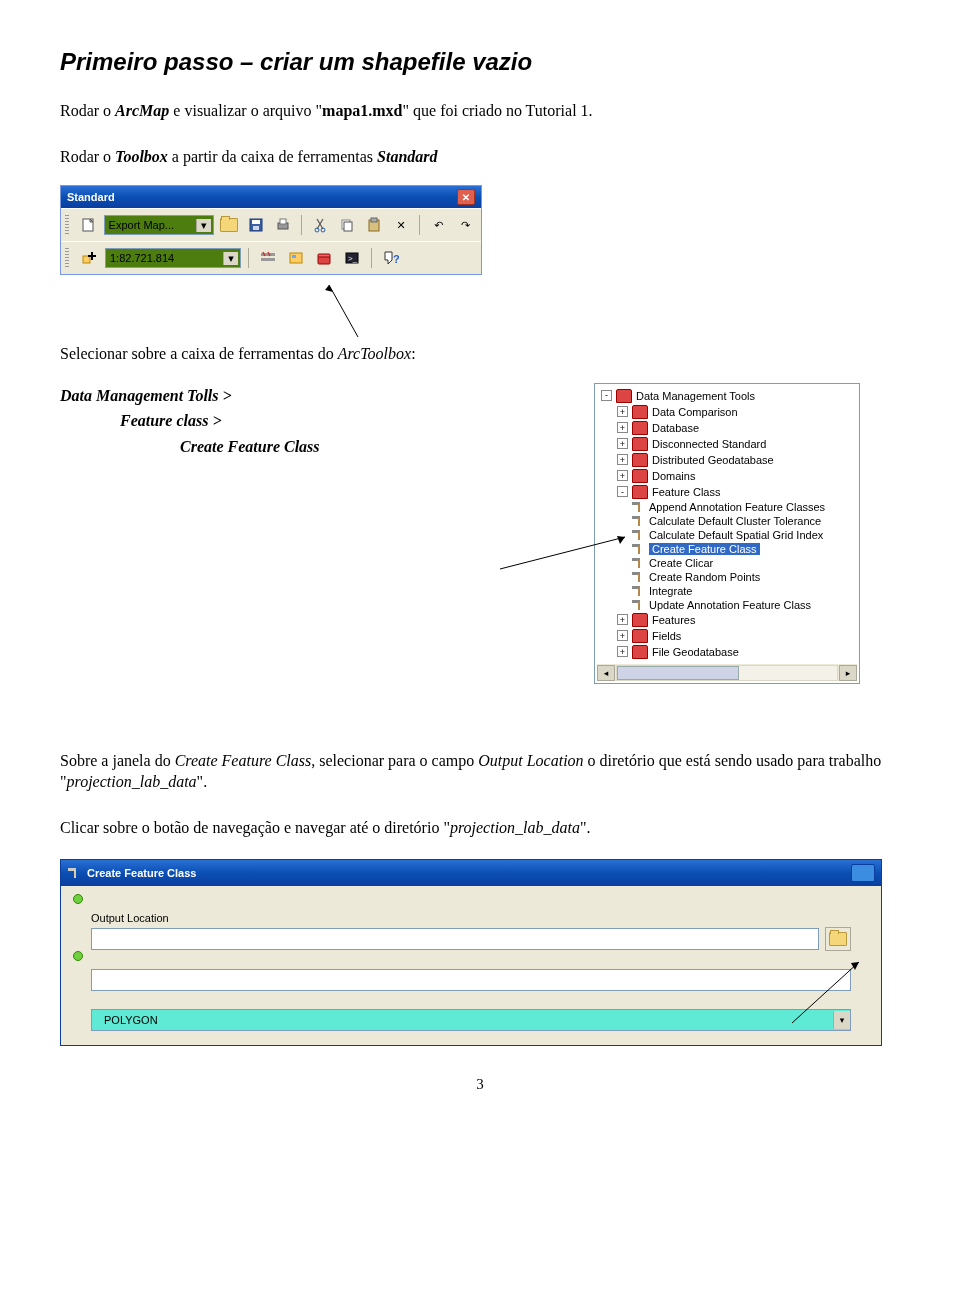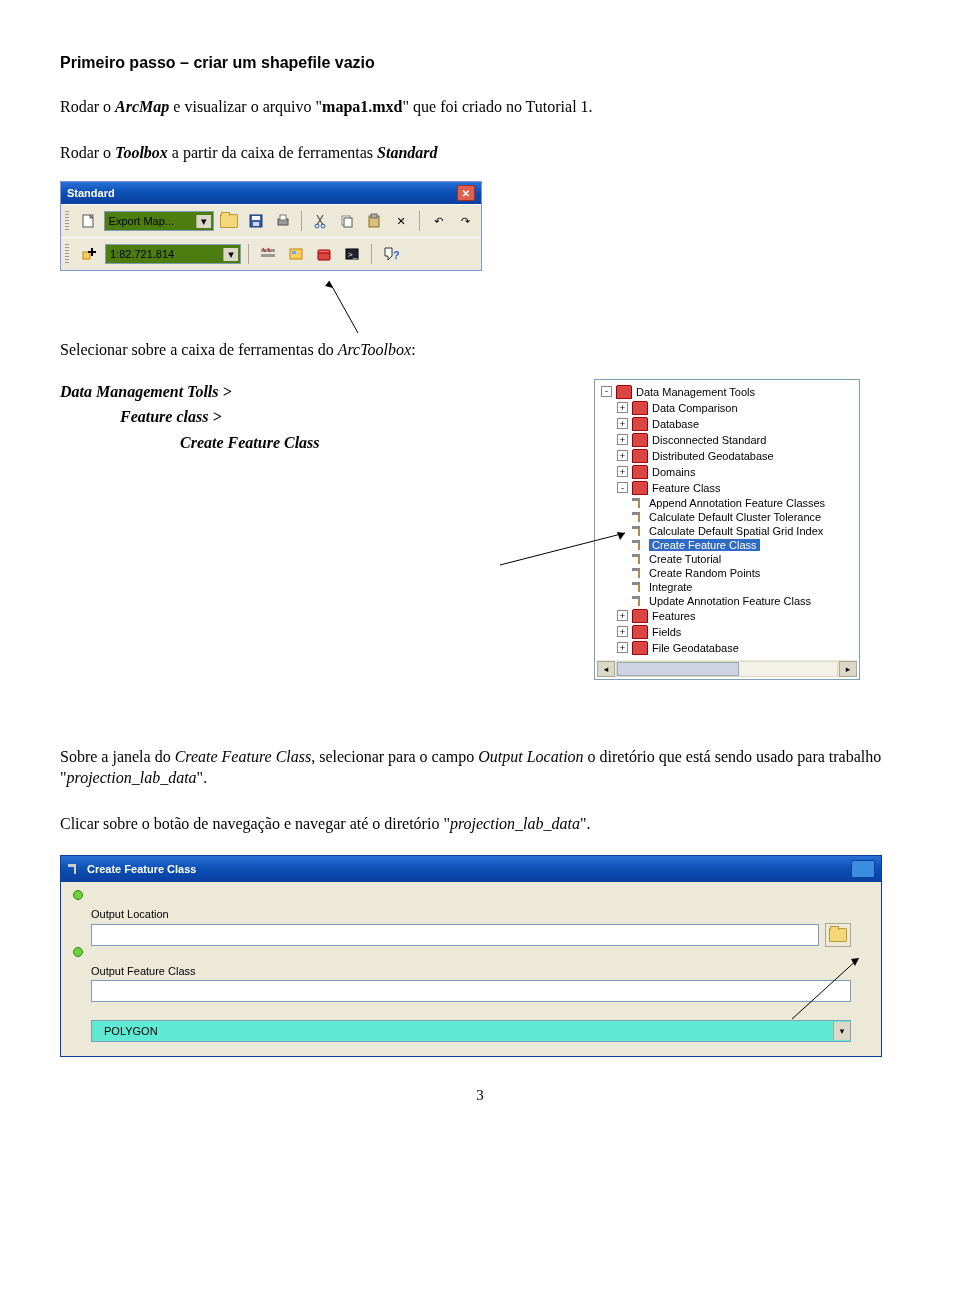--- a/index.html
+++ b/index.html
@@ -7,22 +7,23 @@
   font-size: 16px;
   margin: 0;
   padding: 40px 60px;
   background: #fff;
   color: #000;
   width: 840px;
 }
 h2 {
   font-family: Arial, sans-serif;
   font-weight: bold;
-  font-size: 16px;
-  margin: 14px 0 6px 0;
+  font-style: italic;
+  font-size: 24px;
+  margin: 8px 0 6px 0;
 }
 p { margin: 24px 0 18px 0; line-height: 1.35; }
 .indent1 { margin-left: 60px; }
 .indent2 { margin-left: 120px; }
 .win-toolbar {
   font-family: Tahoma, Arial, sans-serif;
   font-size: 11px;
   border: 1px solid #7a96df;
   width: 420px;
   background: #ece9d8;
@@ -335,21 +336,21 @@
       </span>
       <span class="sel">Create Feature Class</span>
     </div>
   <div class="tree-item tree-sub">
       <span class="hammer-ico">
         <svg width="14" height="12">
           <rect x="1" y="1" width="8" height="3" fill="#888"></rect>
           <rect x="7" y="3" width="2" height="8" fill="#b5884a"></rect>
         </svg>
       </span>
-      <span>Create Tutorial</span>
+      <span>Create Clicar</span>
     </div>
   <div class="tree-item tree-sub">
       <span class="hammer-ico">
         <svg width="14" height="12">
           <rect x="1" y="1" width="8" height="3" fill="#888"></rect>
           <rect x="7" y="3" width="2" height="8" fill="#b5884a"></rect>
         </svg>
       </span>
       <span>Create Random Points</span>
     </div>
@@ -433,21 +434,20 @@
       <span class="fld-label">Output Location</span>
       <div class="fld-row">
         <div class="txt-input"></div>
         <div class="browse-btn">
             <div class="folder-ico"></div>
           </div>
       </div>
     </div>
     <div class="fld">
       <span class="bullet"></span>
-      <span class="fld-label">Output Feature Class</span>
       <div class="fld-row">
         <div class="txt-input"></div>
       </div>
     </div>
     <div class="fld" style="margin-bottom:4px;">
       <div class="fld-row">
         <div class="dropdown">
           <span>POLYGON</span>
           <div class="dd-arrow">▾</div>
         </div>

